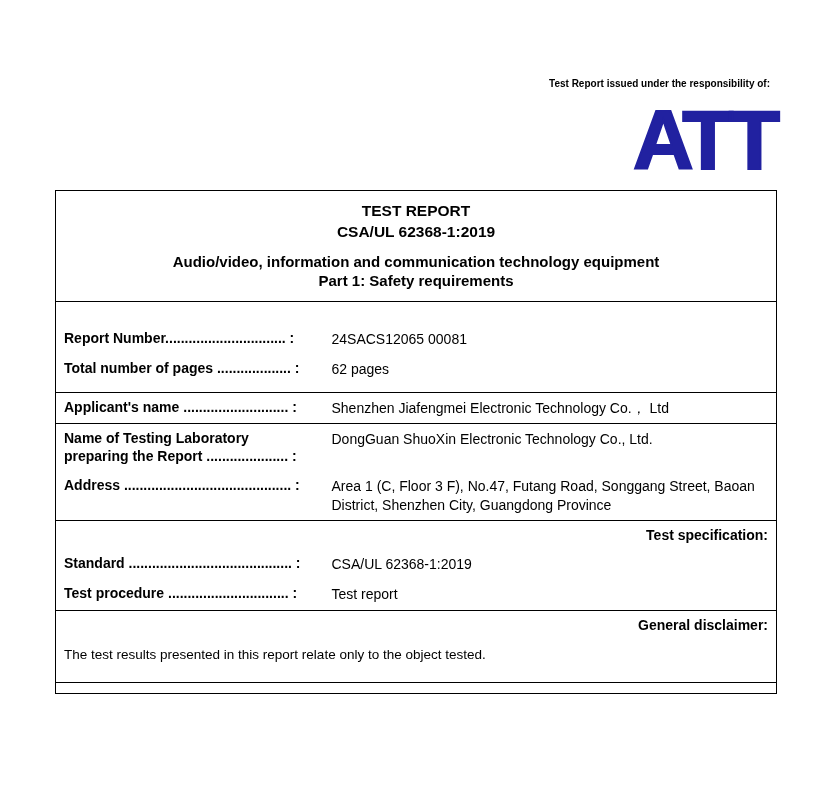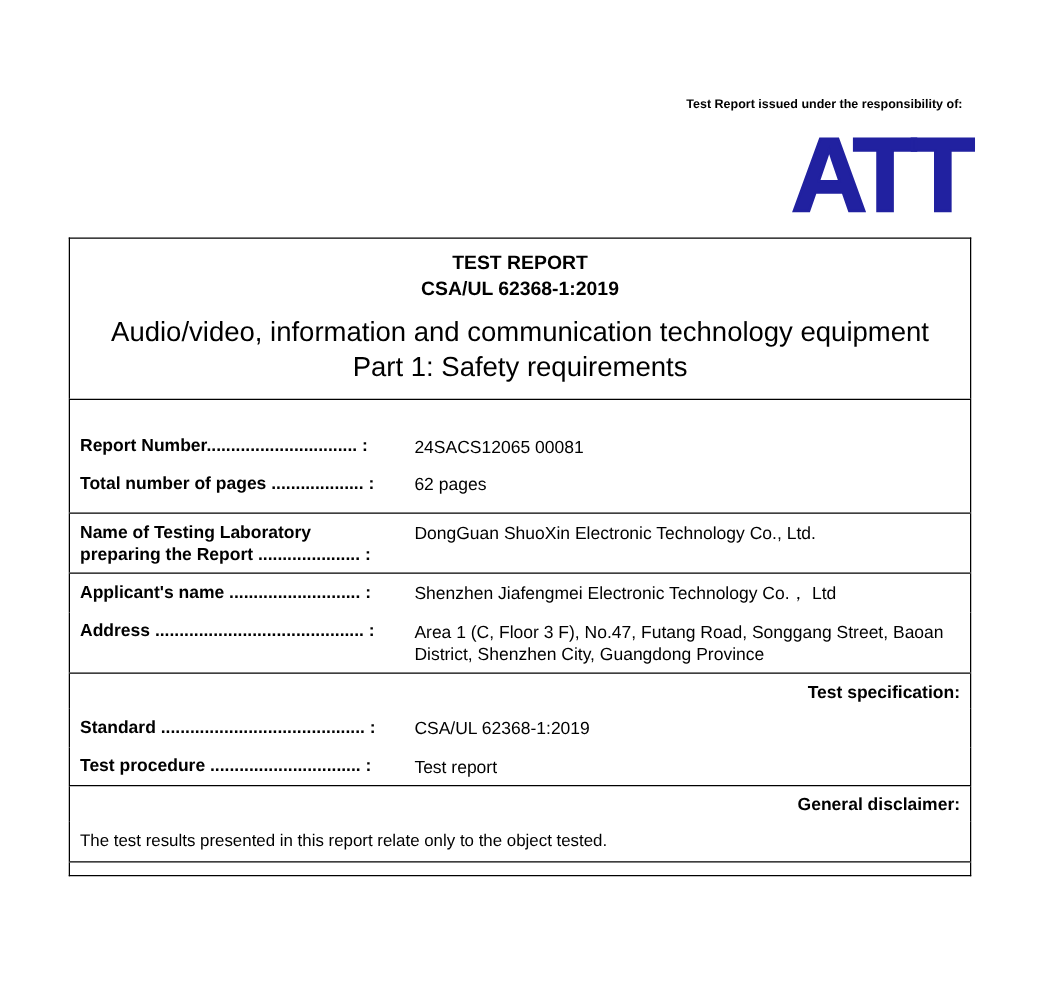--- a/index.html
+++ b/index.html
@@ -35,21 +35,21 @@
     table-layout: fixed;
   }
   table.report-table, table.report-table td { border: 0 solid #000; }
   table.report-table { border: 1px solid #000; }
   tr.sec td { border-top: 1px solid #000; }
   col.c1 { width: 268px; }
   col.c2 { width: 453px; }
 
   td.title-cell { text-align: center; padding: 10px 8px 10px 8px; }
   .t-main { font-size: 15.5px; font-weight: bold; line-height: 1.35; }
-  .t-sub  { font-size: 22px; font-weight: normal; line-height: 1.3; }
+  .t-sub  { font-size: 15px; font-weight: bold; line-height: 1.3; }
   .t-sub.first { margin-top: 9px; }
 
   td.lbl {
     font-weight: bold;
     font-size: 14px;
     line-height: 1.25;
     padding: 6px 4px 6px 8px;
     vertical-align: top;
     white-space: nowrap;
     overflow: hidden;
@@ -66,21 +66,21 @@
   td.heading-cell {
     font-weight: bold;
     font-size: 14px;
     line-height: 1.25;
     padding: 6px 8px 5px 8px;
     text-align: right;
   }
   td.text-cell {
     font-size: 13.5px;
     line-height: 1.3;
-    padding: 7px 8px 7px 8px;
+    padding: 7px 8px 18px 8px;
   }
   td.empty-cell { height: 11px; padding: 0; }
 </style>
 </head>
 <body>
 
 <div class="resp-line">Test Report issued under the responsibility of:</div>
 
 <div class="logo" style="color: rgb(33, 33, 160);">ATT</div>
 
@@ -103,30 +103,30 @@
     <tr class="sec pt-lg">
       <td class="lbl">Report Number............................... :</td>
       <td class="val">24SACS12065 00081</td>
     </tr>
     <tr class="pb-lg">
       <td class="lbl">Total number of pages ................... :</td>
       <td class="val">62 pages</td>
     </tr>
 
     <tr class="sec">
+      <td class="lbl">Applicant's name ........................... :</td>
+      <td class="val">Shenzhen Jiafengmei Electronic Technology Co.， Ltd</td>
+    </tr>
+
+    <tr class="sec">
       <td class="lbl">
         <div>Name of Testing Laboratory</div>
         <div>preparing the Report ..................... :</div>
       </td>
       <td class="val">DongGuan ShuoXin Electronic Technology Co., Ltd.</td>
-    </tr>
-
-    <tr class="sec">
-      <td class="lbl">Applicant's name ........................... :</td>
-      <td class="val">Shenzhen Jiafengmei Electronic Technology Co.， Ltd</td>
     </tr>
     <tr>
       <td class="lbl">Address ........................................... :</td>
       <td class="val">Area 1 (C, Floor 3 F), No.47, Futang Road, Songgang Street, Baoan District, Shenzhen City, Guangdong Province</td>
     </tr>
 
     <tr class="sec">
       <td colspan="2" class="heading-cell">Test specification:</td>
     </tr>
     <tr>

